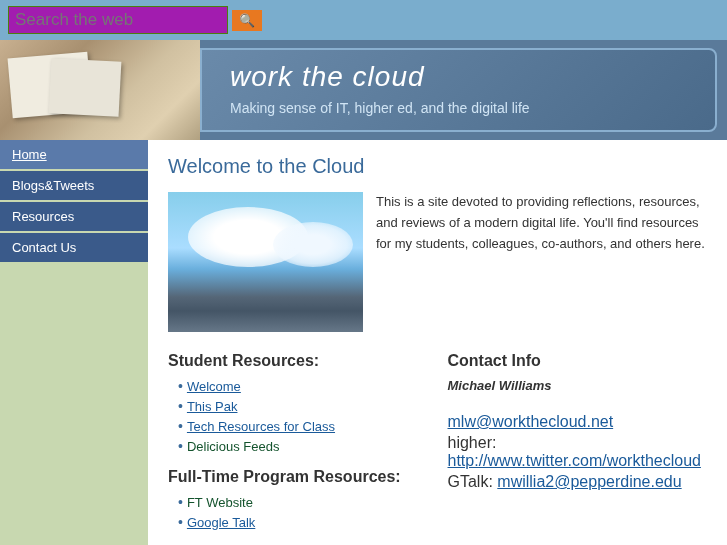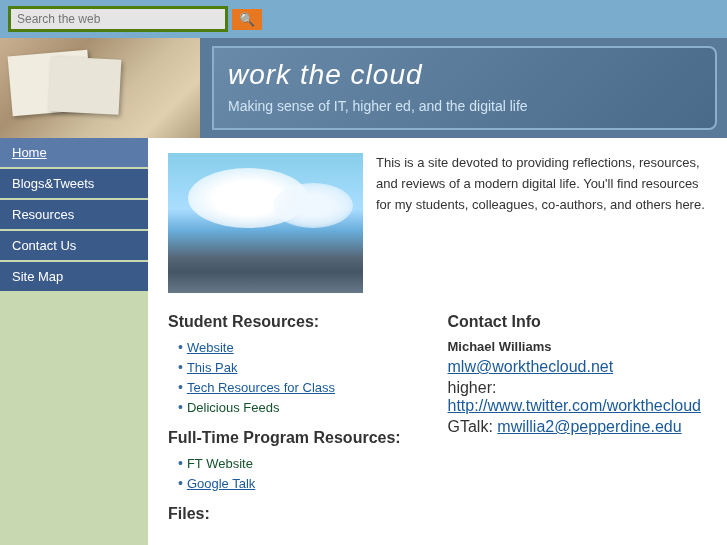--- a/index.html
+++ b/index.html
@@ -15,23 +15,23 @@
     #search-bar {
       background: #7aadcd;
       padding: 6px 8px;
       display: flex;
       align-items: center;
       gap: 4px;
     }
     #search-bar input {
       width: 220px;
       padding: 3px 6px;
-      font-size: 12px;
-      border: 3px solid #4d7c0f;
-      background: #e5e5e5;
+      font-size: 17px;
+      border: 1px solid #4d7c0f;
+      background: #a21caf;
     }
     #search-bar button {
       background: #e87820;
       border: none;
       padding: 3px 7px;
       cursor: pointer;
       color: white;
       font-size: 13px;
       font-weight: bold;
     }
@@ -73,25 +73,25 @@
       width: 70px; height: 55px;
       background: #e8e4d8;
       transform: rotate(3deg);
       box-shadow: 2px 2px 4px rgba(0,0,0,0.3);
     }
     #header-text {
       flex: 1;
       display: flex;
       flex-direction: column;
       justify-content: center;
-      padding: 15px 14px;
+      padding: 15px 28px;
       background: linear-gradient(135deg, #6a8aaa 0%, #4a6a8a 100%);
       border: 2px solid #8aafcf;
       border-radius: 0 8px 8px 0;
-      margin: 8px 10px 8px 12px;
+      margin: 8px 10px 8px 0;
     }
     #header-title {
       font-size: 28px;
       font-style: italic;
       color: white;
       font-weight: normal;
       letter-spacing: 1px;
     }
     #header-subtitle {
       font-size: 14px;
@@ -229,21 +229,22 @@
       color: #1a5a9a;
       text-decoration: underline;
       cursor: pointer;
     }
     .link-list span.plain {
       color: #14532d;
     }
     .contact-name {
       font-weight: bold;
       color: #333;
-      margin-bottom: 4px;
+      margin-bottom: 20px;
+      font-style: italic;
     }
     .contact-line {
       margin-bottom: 3px;
       color: #333;
       font-size: 16px;
     }
     .contact-link {
       color: #1a5a9a;
       text-decoration: underline;
       cursor: pointer;
@@ -274,42 +275,42 @@
 
   <div id="sidebar">
     <a class="nav-item active">Home</a>
     <div class="nav-divider"></div>
     <a class="nav-item">Blogs&amp;Tweets</a>
     <div class="nav-divider"></div>
     <a class="nav-item">Resources</a>
     <div class="nav-divider"></div>
     <a class="nav-item">Contact Us</a>
     <div class="nav-divider"></div>
-    <a class="nav-item">Site Map</a>
     <div class="sidebar-spacer"></div>
   </div>
 
   <div id="content">
 
+    <h1 id="page-title">Welcome to the Cloud</h1>
 
     <div id="welcome-section">
       <div id="cloud-image">
         <div id="cloud-image-inner"></div>
       </div>
       <p id="welcome-text">This is a site devoted to providing reflections, resources, and reviews of a modern digital life.  You'll find resources for my students, colleagues, co-authors, and others here.</p>
     </div>
 
     <div id="two-col">
 
       <div id="left-col">
         <div class="section-heading">Student Resources:</div>
         <ul class="link-list">
           <li>
             <span class="bullet">•</span>
-            <a class="link" style="color: rgb(26, 90, 154); text-decoration: underline; cursor: pointer;">Website</a>
+            <a class="link" style="color: rgb(26, 90, 154); text-decoration: underline; cursor: pointer;">Welcome</a>
           </li>
           <li>
             <span class="bullet">•</span>
             <a class="link" style="color: rgb(26, 90, 154); text-decoration: underline; cursor: pointer;">This Pak</a>
           </li>
           <li>
             <span class="bullet">•</span>
             <a class="link" style="color: rgb(26, 90, 154); text-decoration: underline; cursor: pointer;">Tech Resources for Class</a>
           </li>
           <li>

